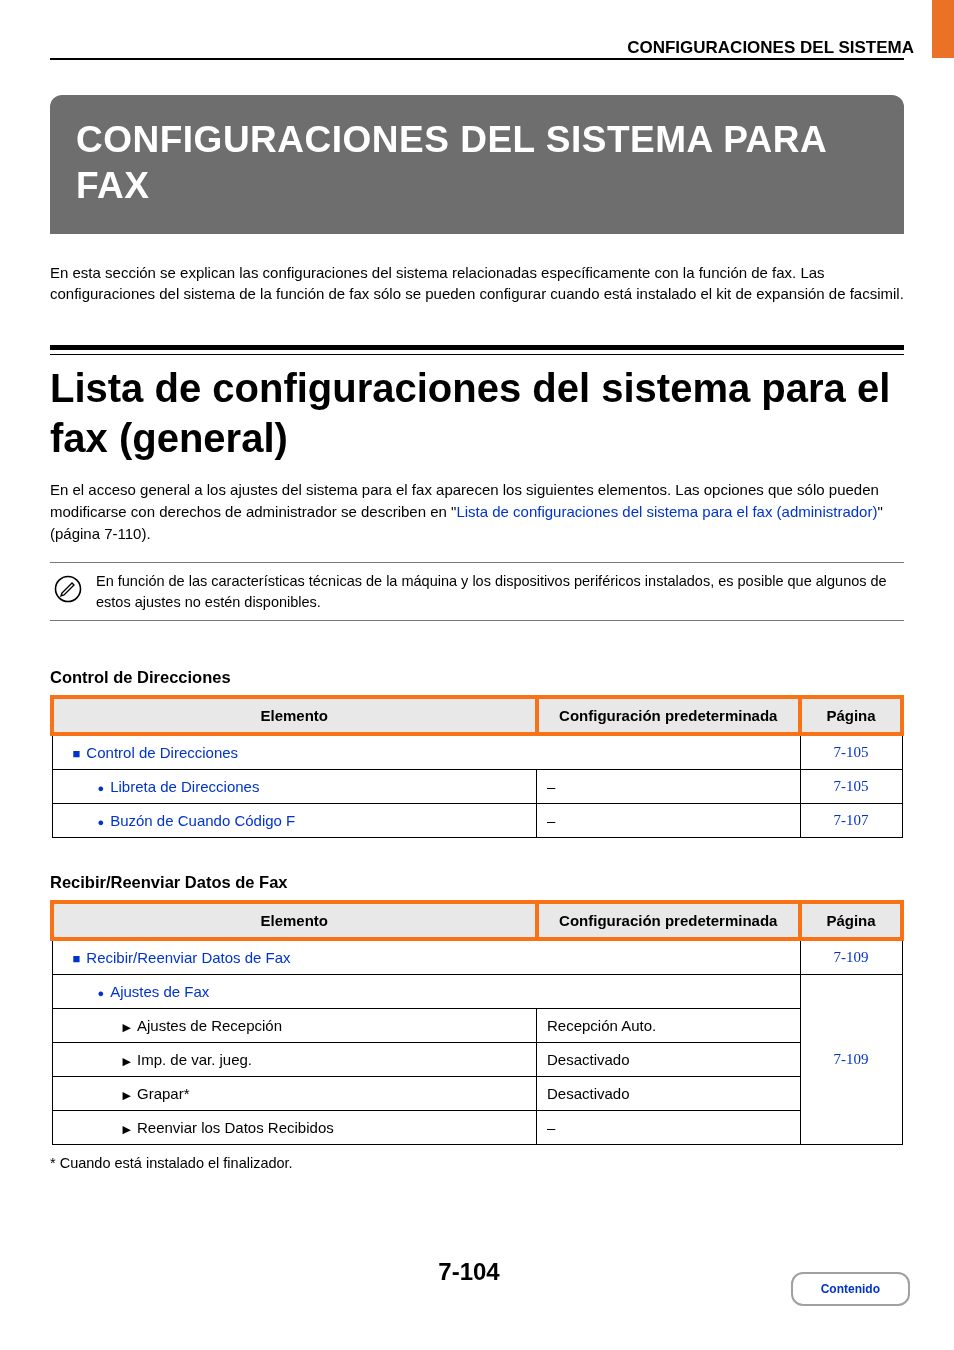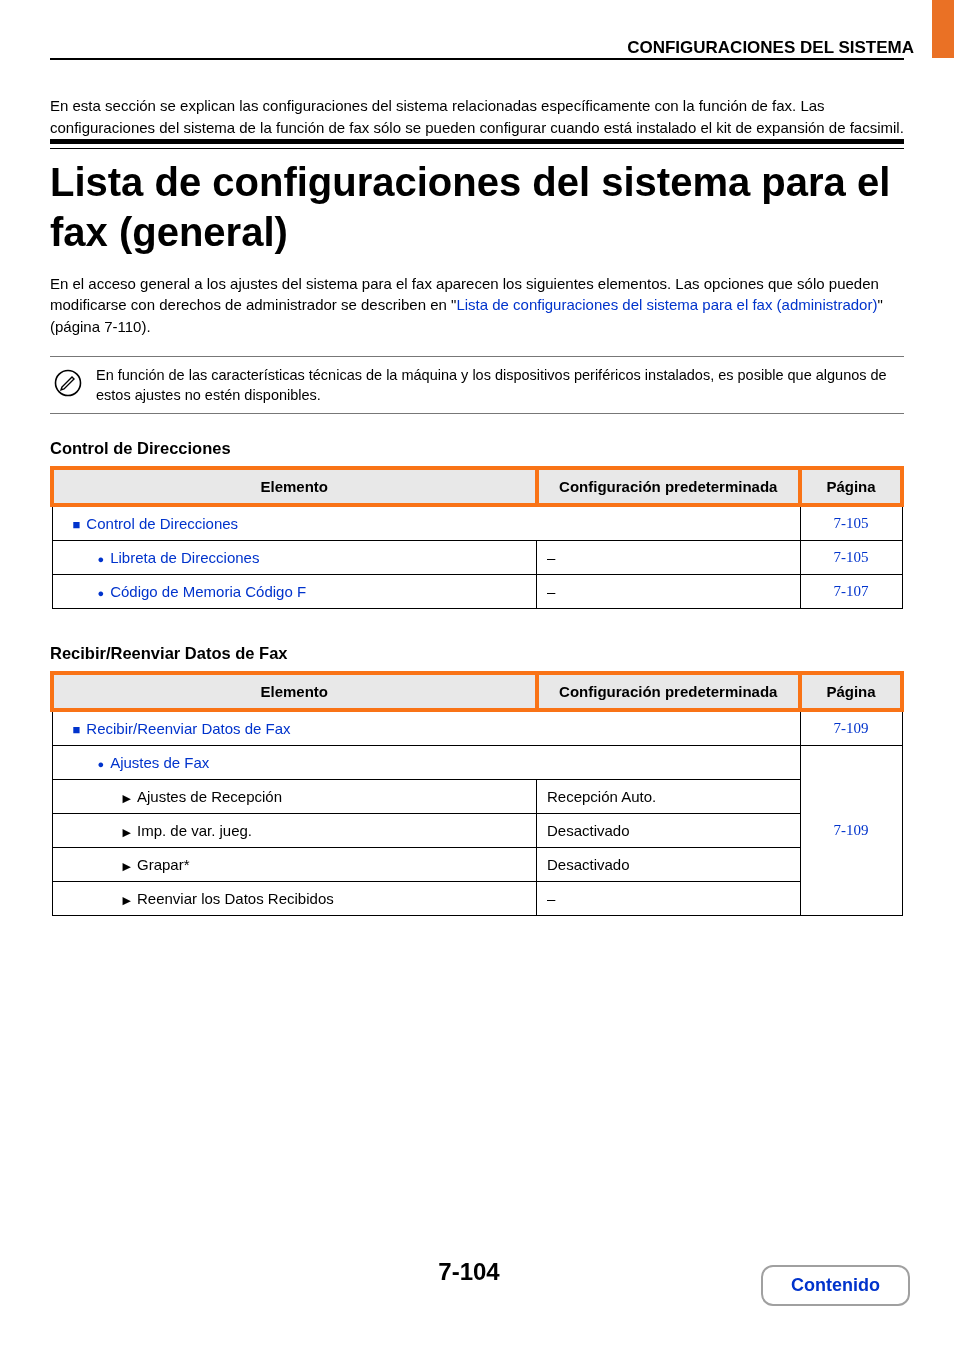--- a/index.html
+++ b/index.html
@@ -49,20 +49,21 @@
       color: #fff;
       font-size: 37px;
       font-weight: bold;
       line-height: 1.25;
       letter-spacing: 0.5px;
     }
     .intro-text {
       font-size: 15px;
       color: #000;
       line-height: 1.45;
+      margin-bottom: 40px;
     }
     .double-line {
       border-top: 5px solid #000;
       border-bottom: 1.5px solid #000;
       height: 10px;
       margin-bottom: 8px;
     }
     .section-title {
       font-size: 40px;
       font-weight: bold;
@@ -77,21 +78,21 @@
       margin-bottom: 18px;
     }
     .link {
       color: #0033cc;
     }
     .note-box {
       display: flex;
       align-items: flex-start;
       gap: 14px;
       padding: 8px 0 8px 4px;
-      margin-bottom: 25px;
+      margin-bottom: 47px;
       border-top: 1px solid #777;
       border-bottom: 1px solid #777;
     }
     .note-icon {
       width: 28px;
       height: 28px;
       flex-shrink: 0;
       margin-top: 4px;
     }
     .note-text {
@@ -163,37 +164,40 @@
       font-size: 24px;
       font-weight: bold;
     }
     .contents-button {
       position: absolute;
       bottom: 44px;
       right: 44px;
       border: 2px solid #a0a0a0;
       border-radius: 12px;
       padding: 8px 28px;
-      font-size: 18px;
+      font-size: 12px;
       font-weight: bold;
       color: #0033cc;
       background: #fff;
     }
   </style>
 </head>
 <body>
 
 <div class="top-bar">
   <div class="header-title">CONFIGURACIONES DEL SISTEMA</div>
   <div class="orange-tab"></div>
 </div>
 <div class="header-line"></div>
 
 <div class="content">
 
+  <div class="title-banner">
+    <h1>CONFIGURACIONES DEL SISTEMA PARA FAX</h1>
+  </div>
 
   <p class="intro-text">En esta sección se explican las configuraciones del sistema relacionadas específicamente con la función de fax. Las configuraciones del sistema de la función de fax sólo se pueden configurar cuando está instalado el kit de expansión de facsimil.</p>
 
   <div class="double-line"></div>
 
   <h2 class="section-title">Lista de configuraciones del sistema para el fax (general)</h2>
 
   <p class="section-desc">
     <span>En el acceso general a los ajustes del sistema para el fax aparecen los siguientes elementos. Las opciones que sólo pueden modificarse con derechos de administrador se describen en "</span><span class="link">Lista de configuraciones del sistema para el fax (administrador)</span><span>" (página 7-110).</span>
   </p>
@@ -220,21 +224,21 @@
         <tr>
           <td class="indent-1 square-marker blue-text" colspan="2">Control de Direcciones</td>
           <td class="page-cell">7-105</td>
         </tr>
         <tr>
           <td class="indent-2 bullet-marker blue-text">Libreta de Direcciones</td>
           <td>–</td>
           <td class="page-cell">7-105</td>
         </tr>
         <tr>
-          <td class="indent-2 bullet-marker blue-text">Código de Memoria Código F</td>
+          <td class="indent-2 bullet-marker blue-text">Buzón de Cuando Código F</td>
           <td>–</td>
           <td class="page-cell">7-107</td>
         </tr>
       </tbody>
     </table>
   </div>
 
   <div class="table-block">
     <div class="table-group-title">Recibir/Reenviar Datos de Fax</div>
     <table>
@@ -265,19 +269,20 @@
         <tr>
           <td class="indent-3 triangle-marker">Grapar*</td>
           <td>Desactivado</td>
         </tr>
         <tr>
           <td class="indent-3 triangle-marker">Reenviar los Datos Recibidos</td>
           <td>–</td>
         </tr>
       </tbody>
     </table>
+    <div class="footnote">*  Cuando está instalado el finalizador.</div>
   </div>
 
 </div>
 
 <div class="page-number">7-104</div>
 
 <div class="contents-button">Contenido</div>
 
 </body></html>

